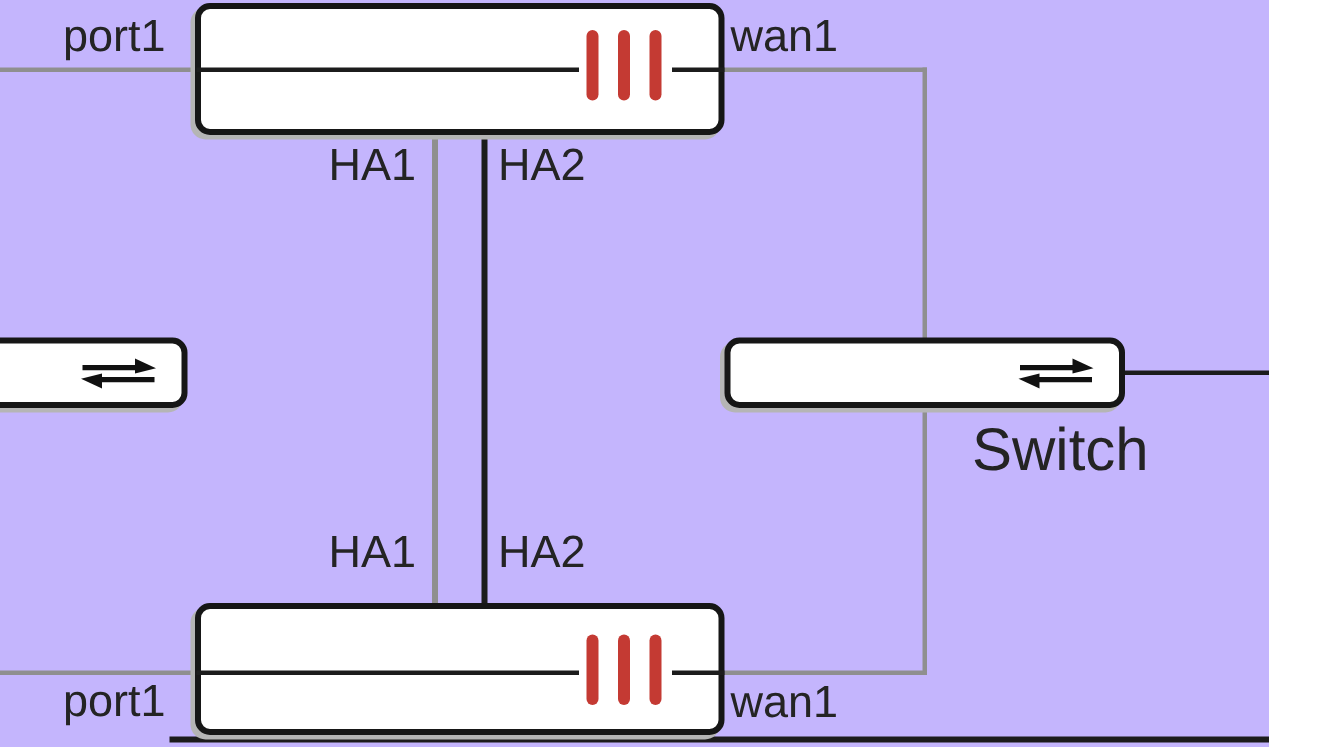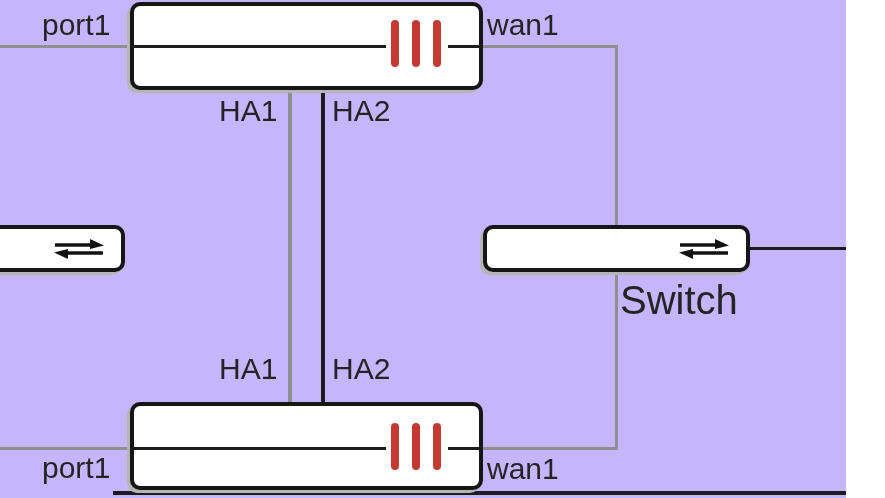--- a/index.html
+++ b/index.html
@@ -124,15 +124,15 @@
     </div>
 
   <div class="lbl" style="left:42px;top:9px">port1</div>
   <div class="lbl" style="left:487px;top:9px">wan1</div>
   <div class="lbl" style="left:219px;top:95px">HA1</div>
   <div class="lbl" style="left:332px;top:95px">HA2</div>
   <div class="lbl" style="left:219px;top:353px">HA1</div>
   <div class="lbl" style="left:332px;top:353px">HA2</div>
   <div class="lbl" style="left:42px;top:452px">port1</div>
   <div class="lbl" style="left:487px;top:453px">wan1</div>
-  <div class="lbl big" style="left:620px;top:279px">Switch</div>
+  <div class="lbl big" style="left:648px;top:279px">Switch</div>
 
 </div>
 
 </body></html>

